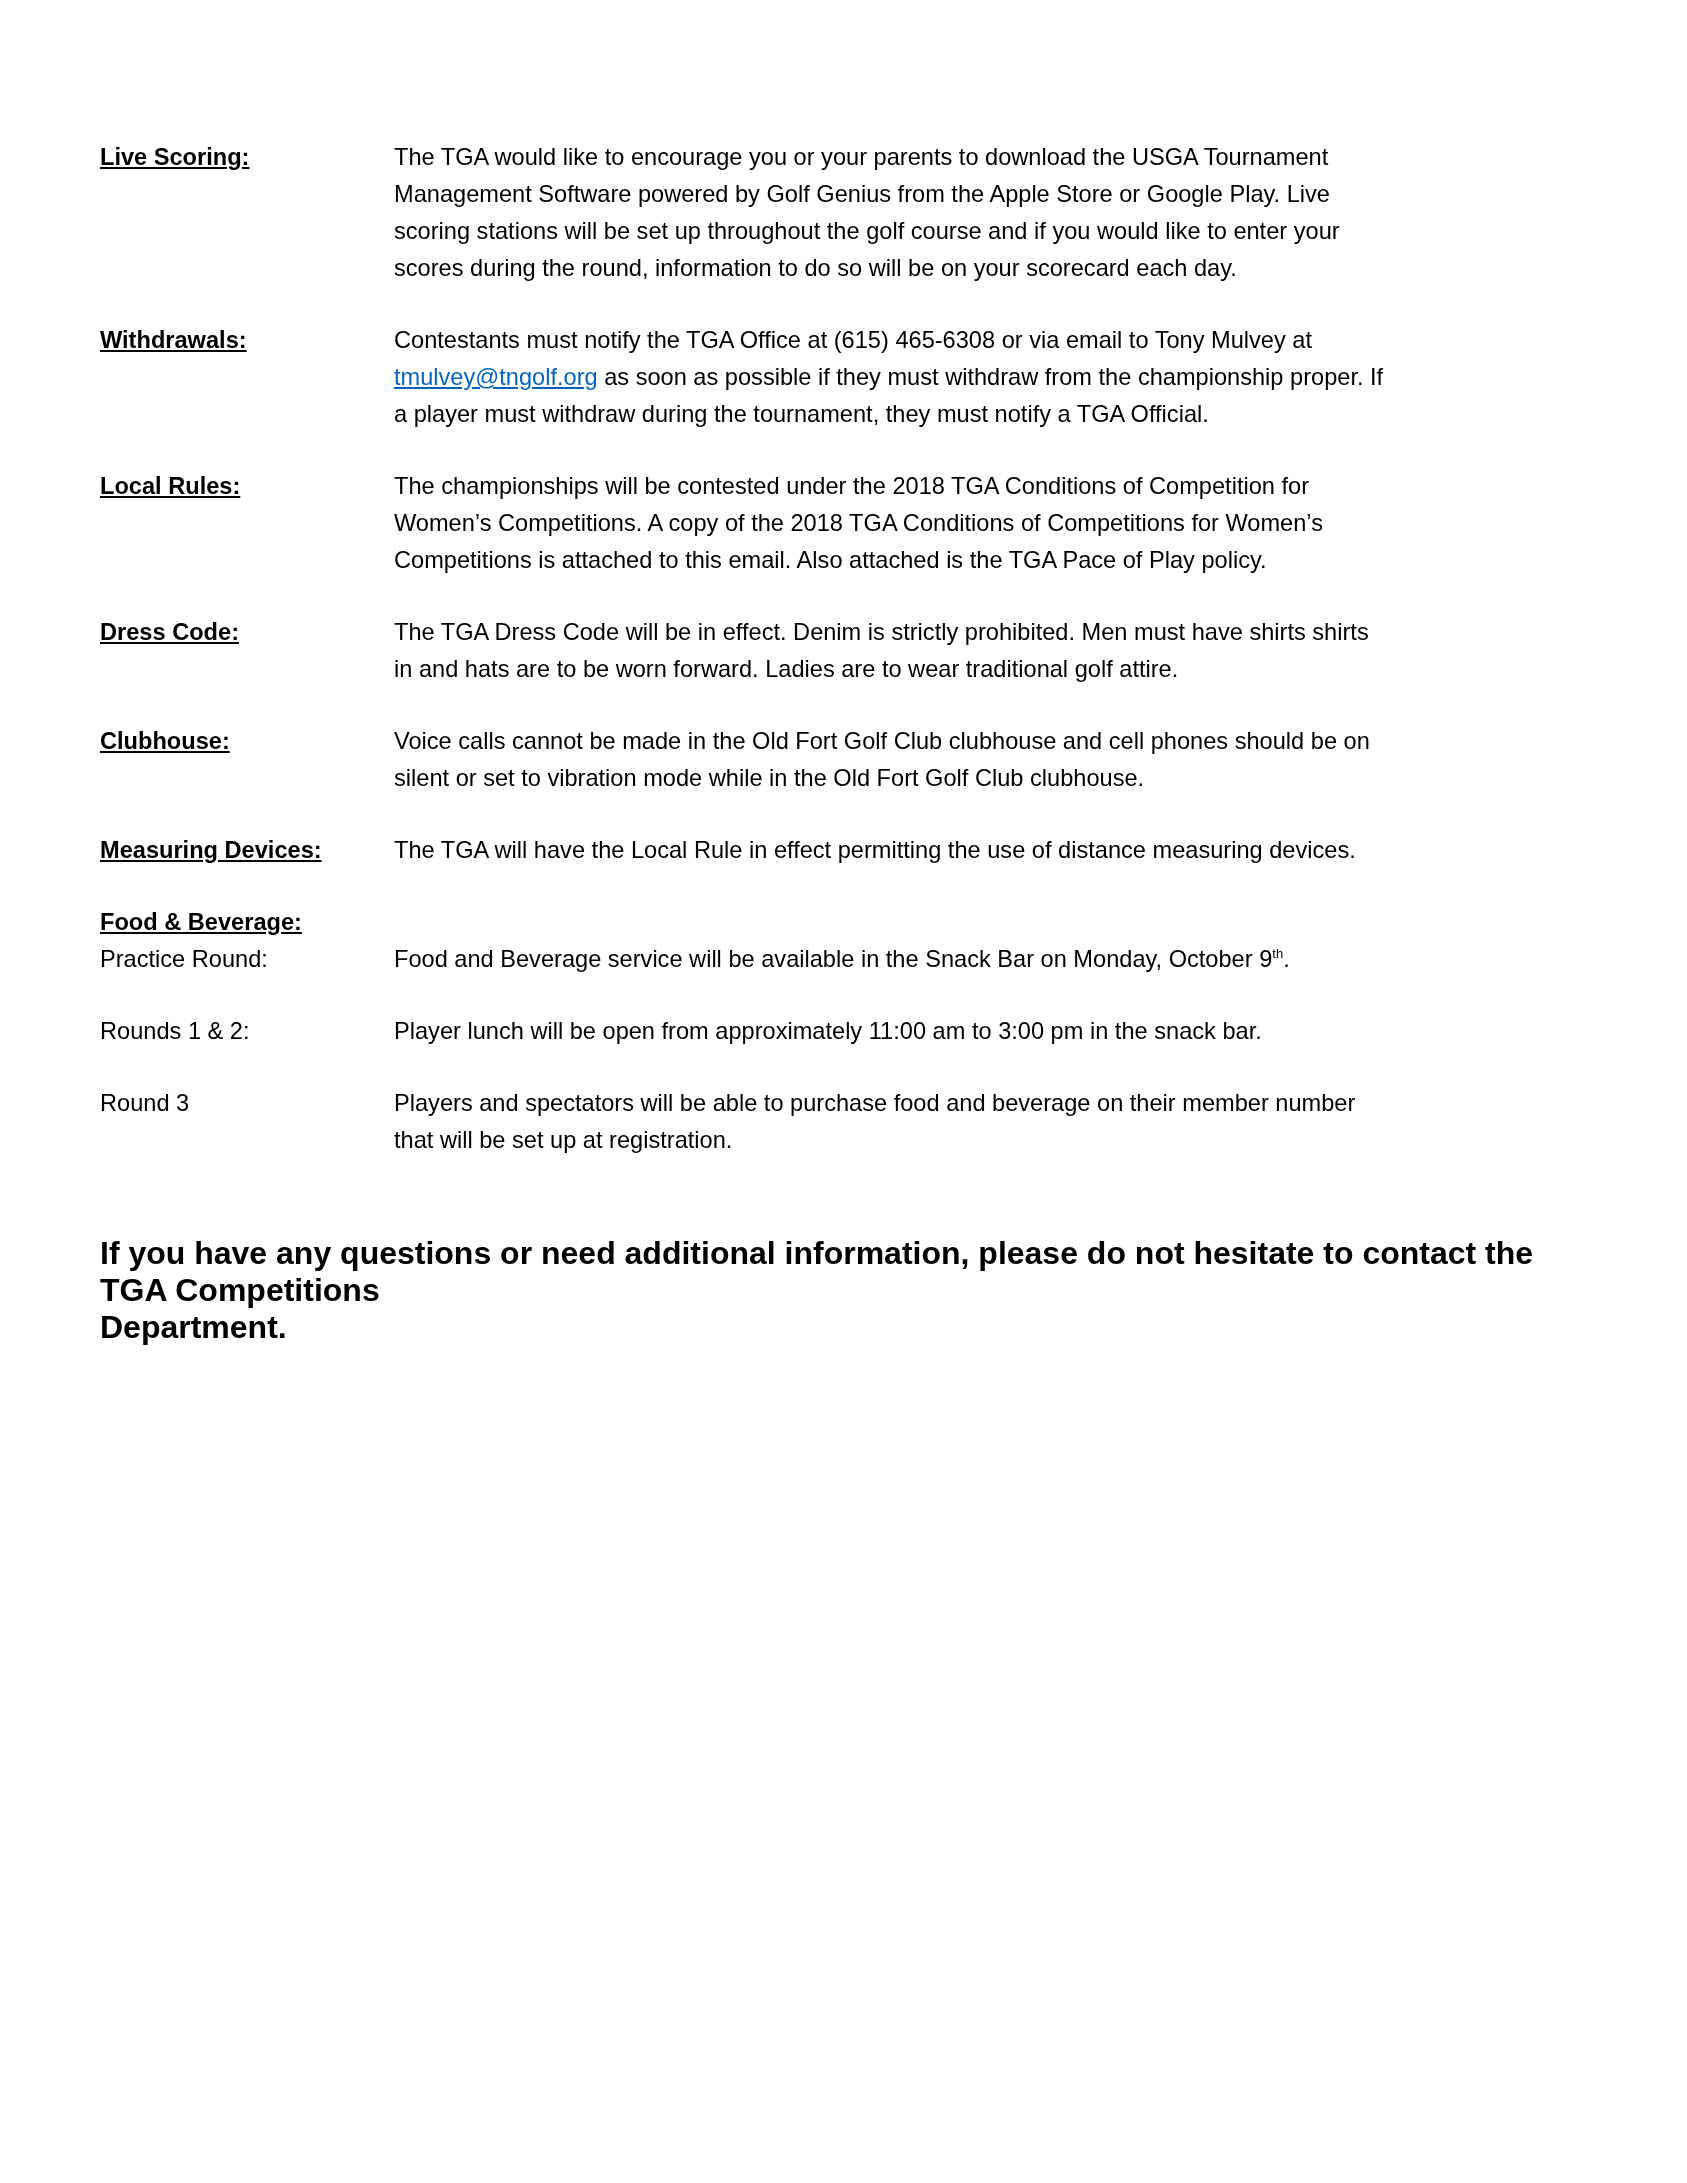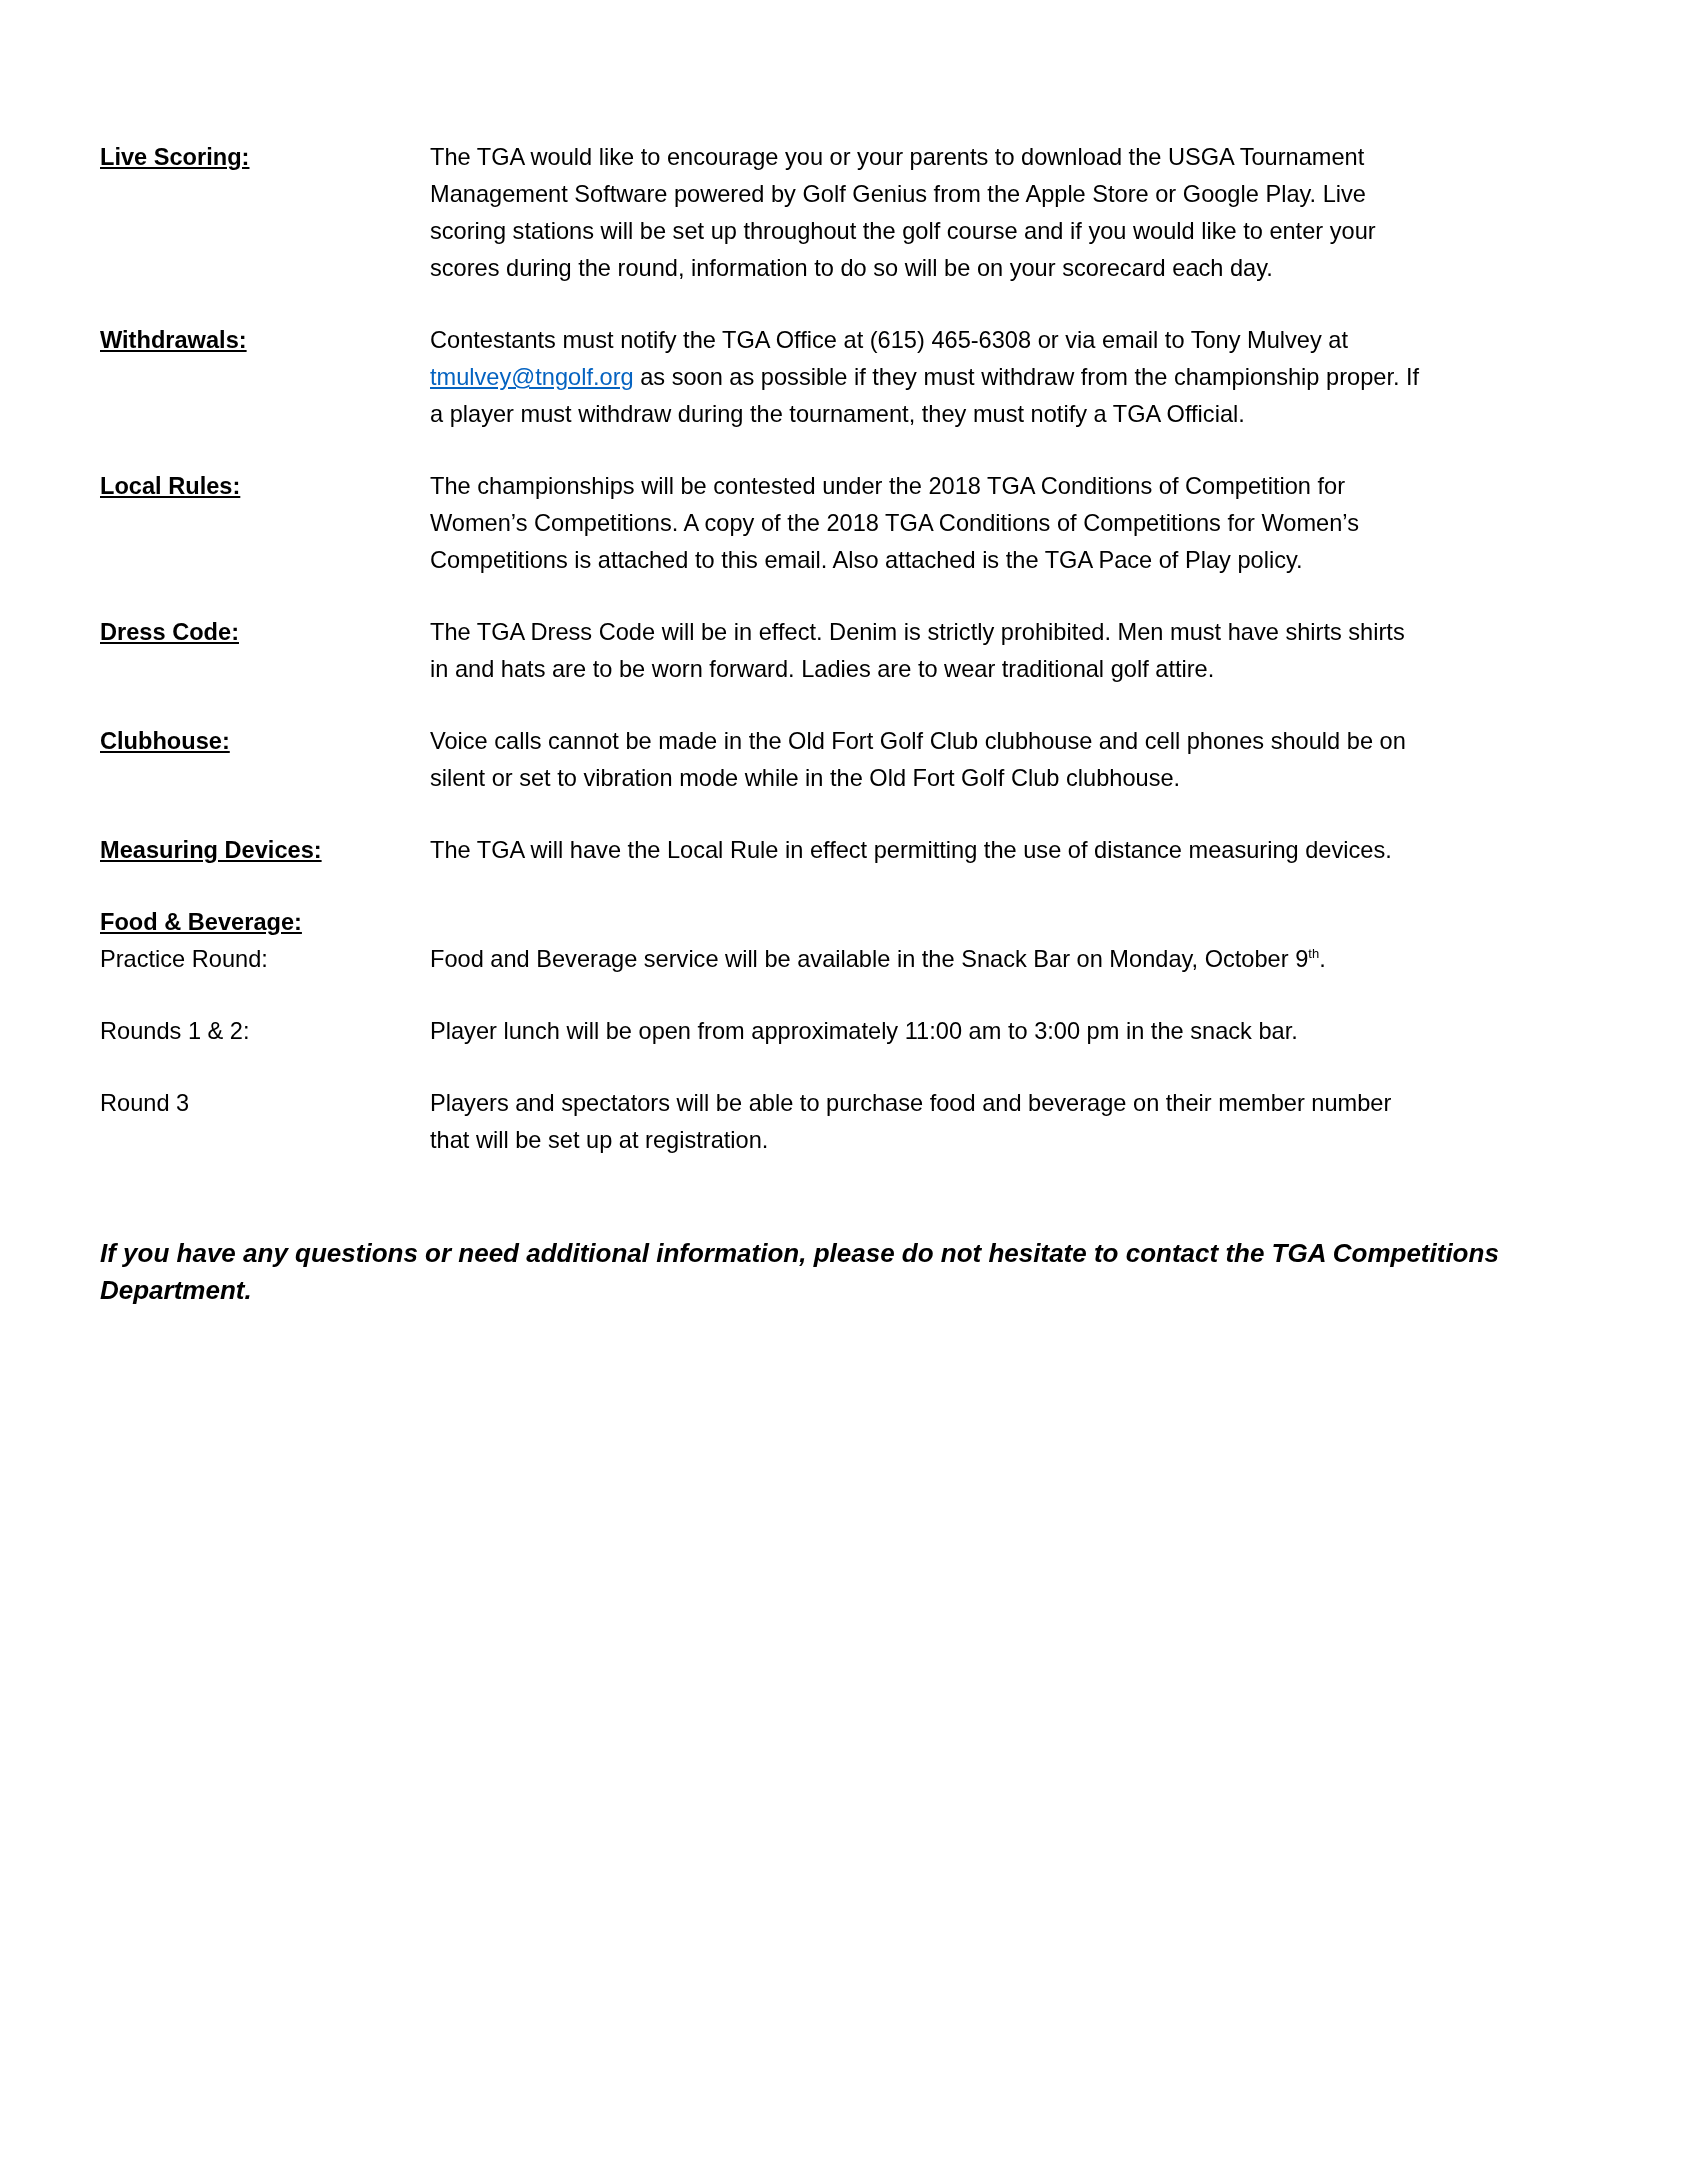--- a/index.html
+++ b/index.html
@@ -16,21 +16,20 @@
     height: 2183px;
     background: #ffffff;
     padding: 139px 118px 0 100px;
   }
   .row {
     display: flex;
     align-items: flex-start;
     font-size: 23.6px;
     line-height: 37px;
     margin-bottom: 35px;
-    gap: 36px;
   }
   .row.tight { margin-bottom: 0; }
   .label {
     width: 294px;
     flex: none;
     font-weight: bold;
   }
   .label.regular { font-weight: normal; }
   .label .u { text-decoration: underline; }
   .body {
@@ -42,23 +41,22 @@
     vertical-align: super;
     line-height: 0;
   }
   a.link {
     color: #0563c1;
     text-decoration: underline;
     cursor: pointer;
   }
   .closing {
     margin-top: 76px;
-    font-size: 26px;
+    font-size: 32px;
     line-height: 37px;
-    font-style: italic;
   }
   .closing p {
     font-weight: bold;
     white-space: pre-line;
     margin-bottom: 35px;
   }
   .closing p.sig { margin-bottom: 0; }
   a.link.bold { font-weight: bold; }
 </style>
 </head>

